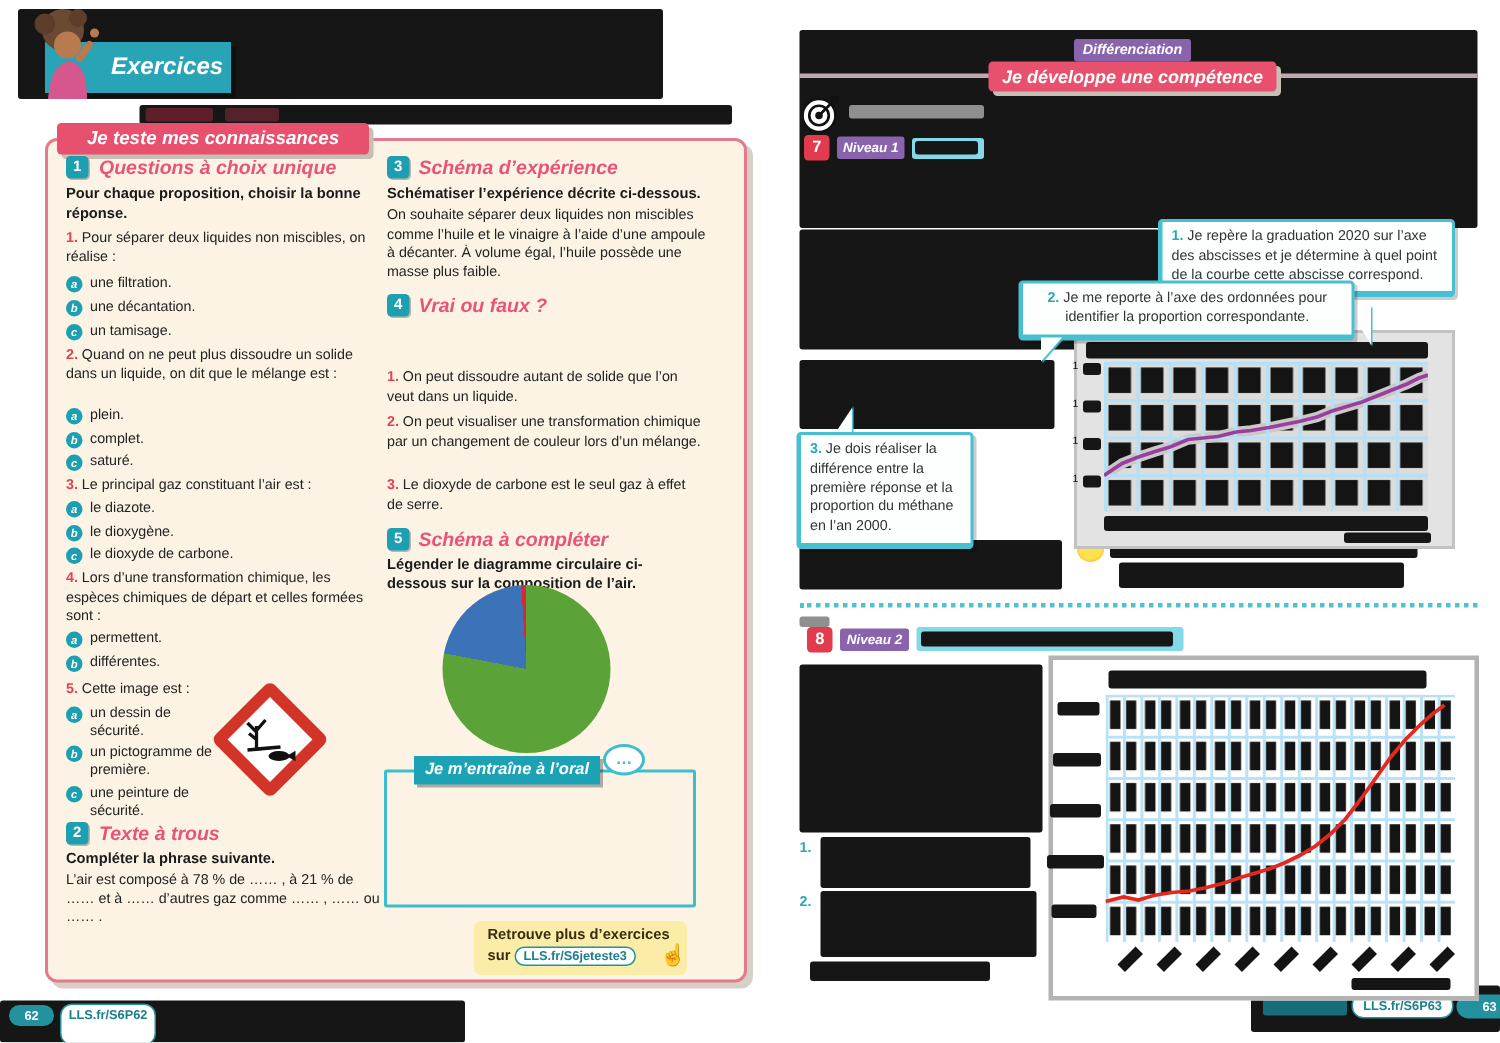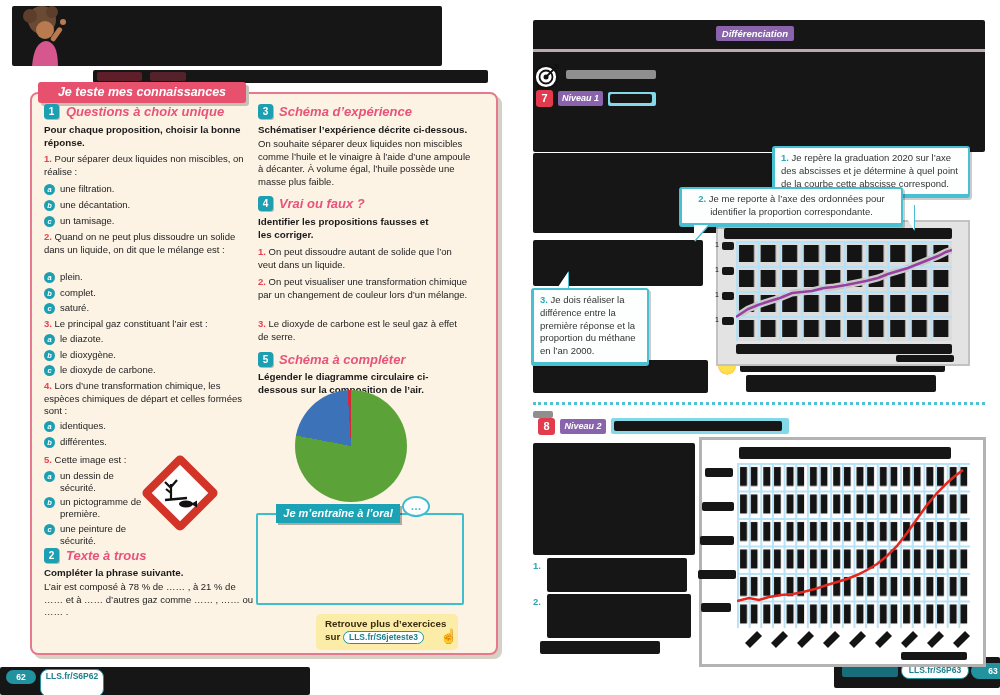--- a/index.html
+++ b/index.html
@@ -48,20 +48,21 @@
 </head>
 <body>
 
 <div class="canvas">
 
   <div class="blk" style="left:12px;top:6px;width:430px;height:60px;"></div>
   <div class="blk" style="left:93px;top:70px;width:395px;height:13px;"></div>
   <div class="abs" style="left:97px;top:72px;width:45px;height:9px;background:#5f1f2a;border-radius:2px;"></div>
   <div class="abs" style="left:150px;top:72px;width:36px;height:9px;background:#55222c;border-radius:2px;"></div>
 
+  <div class="teal-banner"><span>Exercices</span></div>
   <svg class="abs" style="left:12px;top:4px;z-index:3;" width="72" height="66" viewBox="0 0 72 66">
     <circle cx="30" cy="16" r="14" fill="#6b4a33"></circle>
     <circle cx="18" cy="12" r="7" fill="#5c3e2a"></circle>
     <circle cx="40" cy="8" r="6" fill="#5c3e2a"></circle>
     <circle cx="33" cy="26" r="9" fill="#b97a50"></circle>
     <path d="M20 62 Q22 38 34 37 Q46 38 46 62 Z" fill="#d6568e"></path>
     <rect x="42" y="22" width="5" height="16" rx="2.5" transform="rotate(35 44 30)" fill="#b97a50"></rect>
     <circle cx="51" cy="18" r="3" fill="#b97a50"></circle>
   </svg>
 
@@ -106,21 +107,21 @@
       <span class="opt-badge">b</span>
       <span>le dioxygène.</span>
     </div>
   <div class="opt" style="left:44px;top:364px;">
       <span class="opt-badge">c</span>
       <span>le dioxyde de carbone.</span>
     </div>
   <div class="q" style="left:44px;top:380px;width:206px;"><span class="qnum">4.</span> <span>Lors d’une transformation chimique, les espèces chimiques de départ et celles formées sont :</span></div>
   <div class="opt" style="left:44px;top:420px;">
       <span class="opt-badge">a</span>
-      <span>identiques.</span>
+      <span>permettent.</span>
     </div>
   <div class="opt" style="left:44px;top:436px;">
       <span class="opt-badge">b</span>
       <span>différentes.</span>
     </div>
   <div class="q" style="left:44px;top:454px;width:206px;"><span class="qnum">5.</span> <span>Cette image est :</span></div>
   <div class="opt" style="left:44px;top:470px;width:100px;">
       <span class="opt-badge">a</span>
       <span>un dessin de sécurité.</span>
     </div>
@@ -147,21 +148,20 @@
   <div class="intro" style="left:44px;top:567px;width:210px;">Compléter la phrase suivante.</div>
   <div class="q" style="left:44px;top:581px;width:212px;">L’air est composé à 78 % de …… , à 21 % de …… et à …… d’autres gaz comme …… , …… ou …… .</div>
 
   <div class="badge-num" style="left:258px;top:104px;">3</div>
   <div class="sec-title" style="left:279px;top:104px;">Schéma d’expérience</div>
   <div class="intro" style="left:258px;top:124px;width:212px;">Schématiser l’expérience décrite ci-dessous.</div>
   <div class="q" style="left:258px;top:138px;width:214px;">On souhaite séparer deux liquides non miscibles comme l’huile et le vinaigre à l’aide d’une ampoule à décanter. À volume égal, l’huile possède une masse plus faible.</div>
 
   <div class="badge-num" style="left:258px;top:196px;">4</div>
   <div class="sec-title" style="left:279px;top:196px;">Vrai ou faux ?</div>
-  <div class="intro" style="left:258px;top:216px;width:180px;">Identifier les propositions fausses et les corriger.</div>
   <div class="q" style="left:258px;top:246px;width:210px;"><span class="qnum">1.</span> <span>On peut dissoudre autant de solide que l’on veut dans un liquide.</span></div>
   <div class="q" style="left:258px;top:276px;width:214px;"><span class="qnum">2.</span> <span>On peut visualiser une transformation chimique par un changement de couleur lors d’un mélange.</span></div>
   <div class="q" style="left:258px;top:318px;width:210px;"><span class="qnum">3.</span> <span>Le dioxyde de carbone est le seul gaz à effet de serre.</span></div>
 
   <div class="badge-num" style="left:258px;top:352px;">5</div>
   <div class="sec-title" style="left:279px;top:352px;">Schéma à compléter</div>
   <div class="intro" style="left:258px;top:371px;width:200px;">Légender le diagramme circulaire ci-dessous sur la composition de l’air.</div>
   <div id="pie" class="abs" style="left: 295px; top: 390px; width: 112px; height: 112px; border-radius: 50%; background: conic-gradient(rgb(91, 163, 57) 0deg, rgb(91, 163, 57) 280.8deg, rgb(60, 114, 184) 280.8deg, rgb(60, 114, 184) 356.4deg, rgb(214, 40, 57) 356.4deg, rgb(214, 40, 57) 360deg);"></div>
 
   <div class="oral-box"></div>
@@ -173,20 +173,21 @@
   <div class="abs" style="left:325px;top:631px;font-size:9.8px;font-weight:bold;color:#3a2c12;"><span>sur</span> <span class="lls-badge">LLS.fr/S6jeteste3</span></div>
   <div class="abs" style="left:440px;top:628px;font-size:14px;color:#f0a13a;">☝</div>
 
   <div class="blk" style="left:0px;top:667px;width:310px;height:28px;"></div>
   <div class="pill" style="left:6px;top:670px;width:30px;height:14px;z-index:3;">62</div>
   <div class="footer-badge" style="left:40px;top:669px;width:64px;height:28px;z-index:3;">LLS.fr/S6P62</div>
 
   <div class="blk" style="left:533px;top:20px;width:452px;height:132px;"></div>
   <div class="purple-badge" style="left:716px;top:26px;width:78px;height:15px;line-height:15px;z-index:3;">Différenciation</div>
   <div class="abs" style="left:533px;top:49px;width:452px;height:3px;background:#bfa9ae;z-index:2;"></div>
+  <div class="pink-banner" style="left:659px;top:41px;width:192px;height:20px;font-size:12px;line-height:20px;z-index:3;">Je développe une compétence</div>
 
   <svg class="abs" style="left:534px;top:63px;z-index:3;" width="27" height="27" viewBox="0 0 27 27">
     <circle cx="12" cy="14" r="11" fill="#fff" stroke="#111" stroke-width="1.8"></circle>
     <circle cx="12" cy="14" r="6.5" fill="#fff" stroke="#111" stroke-width="1.8"></circle>
     <circle cx="12" cy="14" r="2.5" fill="#111"></circle>
     <path d="M12 14 L24 2 M20 2 L24 2 L24 6" stroke="#111" stroke-width="1.8" fill="none"></path>
   </svg>
   <div class="greyblk" style="left:566px;top:70px;width:90px;height:9px;z-index:3;"></div>
 
   <div class="red-badge" style="left:536px;top:90px;width:17px;height:17px;line-height:17px;z-index:3;">7</div>

